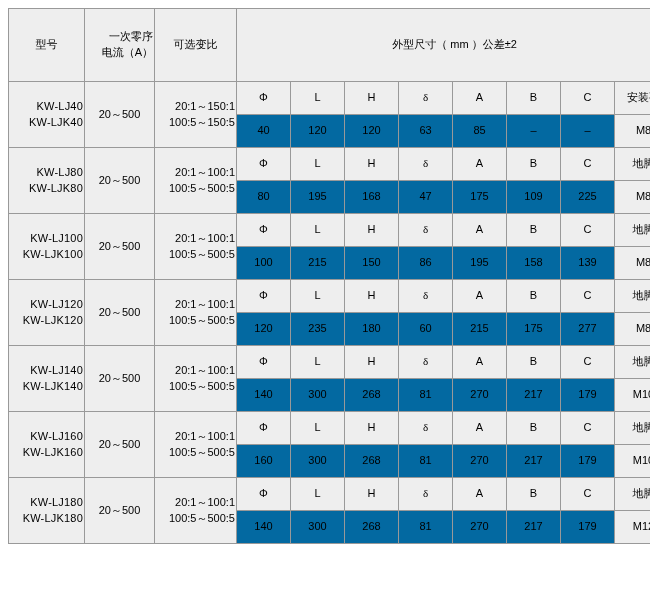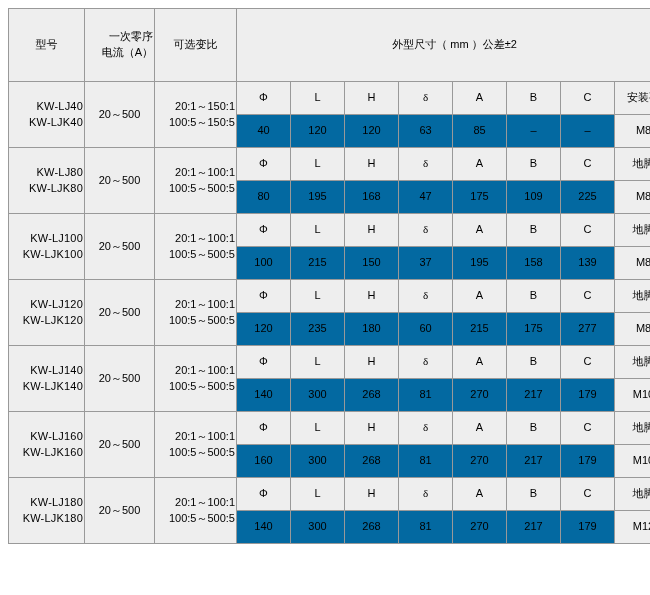--- a/index.html
+++ b/index.html
@@ -179,21 +179,21 @@
       <td class="sym sym-italic">δ</td>
       <td class="sym">A</td>
       <td class="sym">B</td>
       <td class="sym">C</td>
       <td class="mount">地脚</td>
     </tr>
     <tr class="val-row">
       <td class="val">100</td>
       <td class="val">215</td>
       <td class="val">150</td>
-      <td class="val">37</td>
+      <td class="val">86</td>
       <td class="val">195</td>
       <td class="val">158</td>
       <td class="val">139</td>
       <td class="mount">M8</td>
     </tr>
 
     <tr class="head-row">
       <td class="model two-line" rowspan="2">
         <span>KW-LJ120</span>
         <span>KW-LJK120</span>

